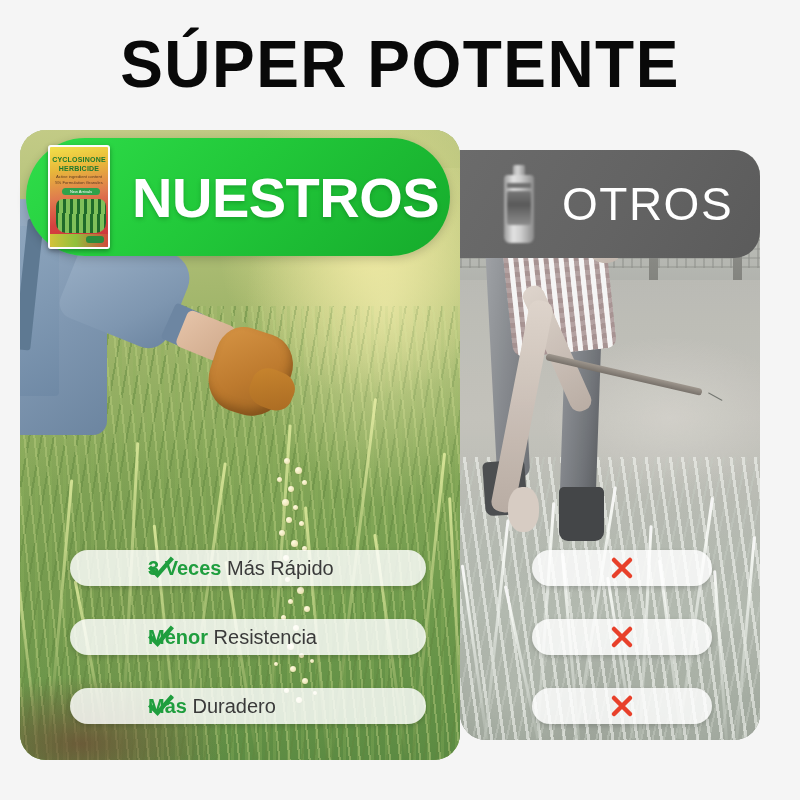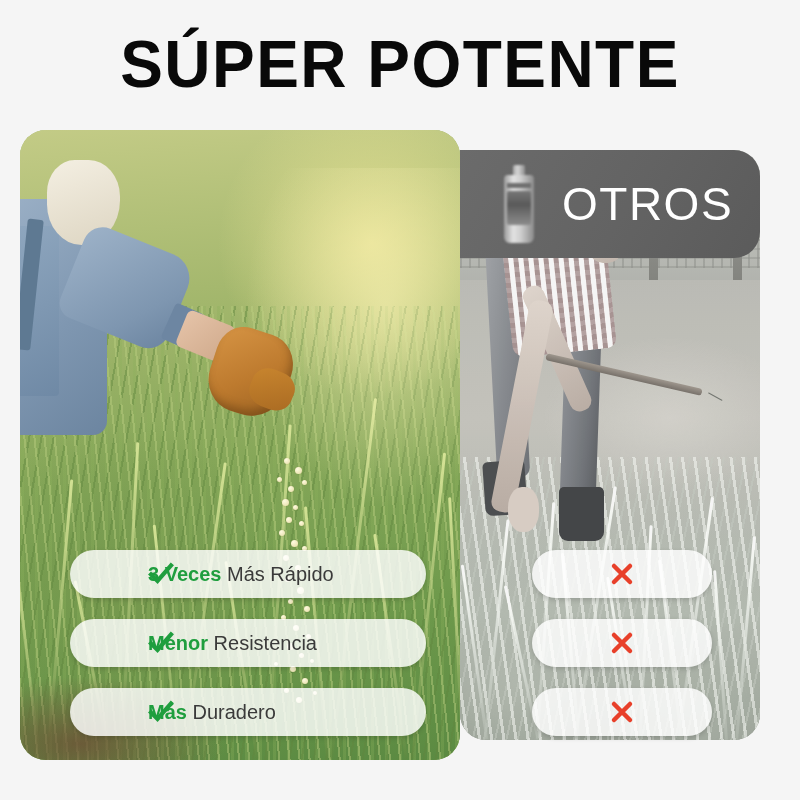--- a/index.html
+++ b/index.html
@@ -336,21 +336,21 @@
   }
   .badge-others-label {
     color:#ffffff;
     font-size:46px; font-weight:400; letter-spacing:1.5px;
     margin-left: 28px; white-space:nowrap;
   }
 
   
   .pill {
     position: absolute;
-    height: 48px;
+    height: 36px;
     border-radius: 24px;
     background: rgba(255,255,255,0.82);
     display:flex; align-items:center;
     box-shadow: 0 2px 5px rgba(0,0,0,.16);
     z-index: 4;
   }
   .pill-pro { left: 70px; width: 356px; padding-left: 78px; }
   .pill-con { left: 532px; width: 180px; justify-content:center; }
 
   .pill-1 { top: 550px; }
@@ -491,20 +491,33 @@
   <div class="badge-others">
     <div class="bottle">
       <div class="bottle-neck"></div>
       <div class="bottle-body"></div>
       <div class="bottle-stripe"></div>
       <div class="bottle-label"></div>
     </div>
     <div class="badge-others-label">OTROS</div>
   </div>
 
+  <div class="badge-ours">
+    <div class="packet">
+      <div class="packet-title">CYCLOSINONE</div>
+      <div class="packet-title" style="top:18px">HERBICIDE</div>
+      <div class="packet-sub">Active ingredient content 5% Formulation Granules</div>
+      <div class="packet-tag">New Arrivals</div>
+      <div class="packet-melon"></div>
+      <div class="packet-foot">
+        <div class="packet-foot-badge"></div>
+      </div>
+    </div>
+    <div class="badge-ours-label">NUESTROS</div>
+  </div>
 
   <div class="pill pill-pro pill-1">
     <span class="check-icon">
       <svg width="26" height="26" viewBox="0 0 26 26">
           <path d="M3 13.5 L9.5 20 L23 4.5" stroke="#1f9e3e" stroke-width="4.2" fill="none" stroke-linecap="square"></path>
         </svg>
     </span>
     <span class="pill-text">
       <span class="pill-strong">3 Veces </span>
       <span class="pill-rest">Más Rápido</span>

